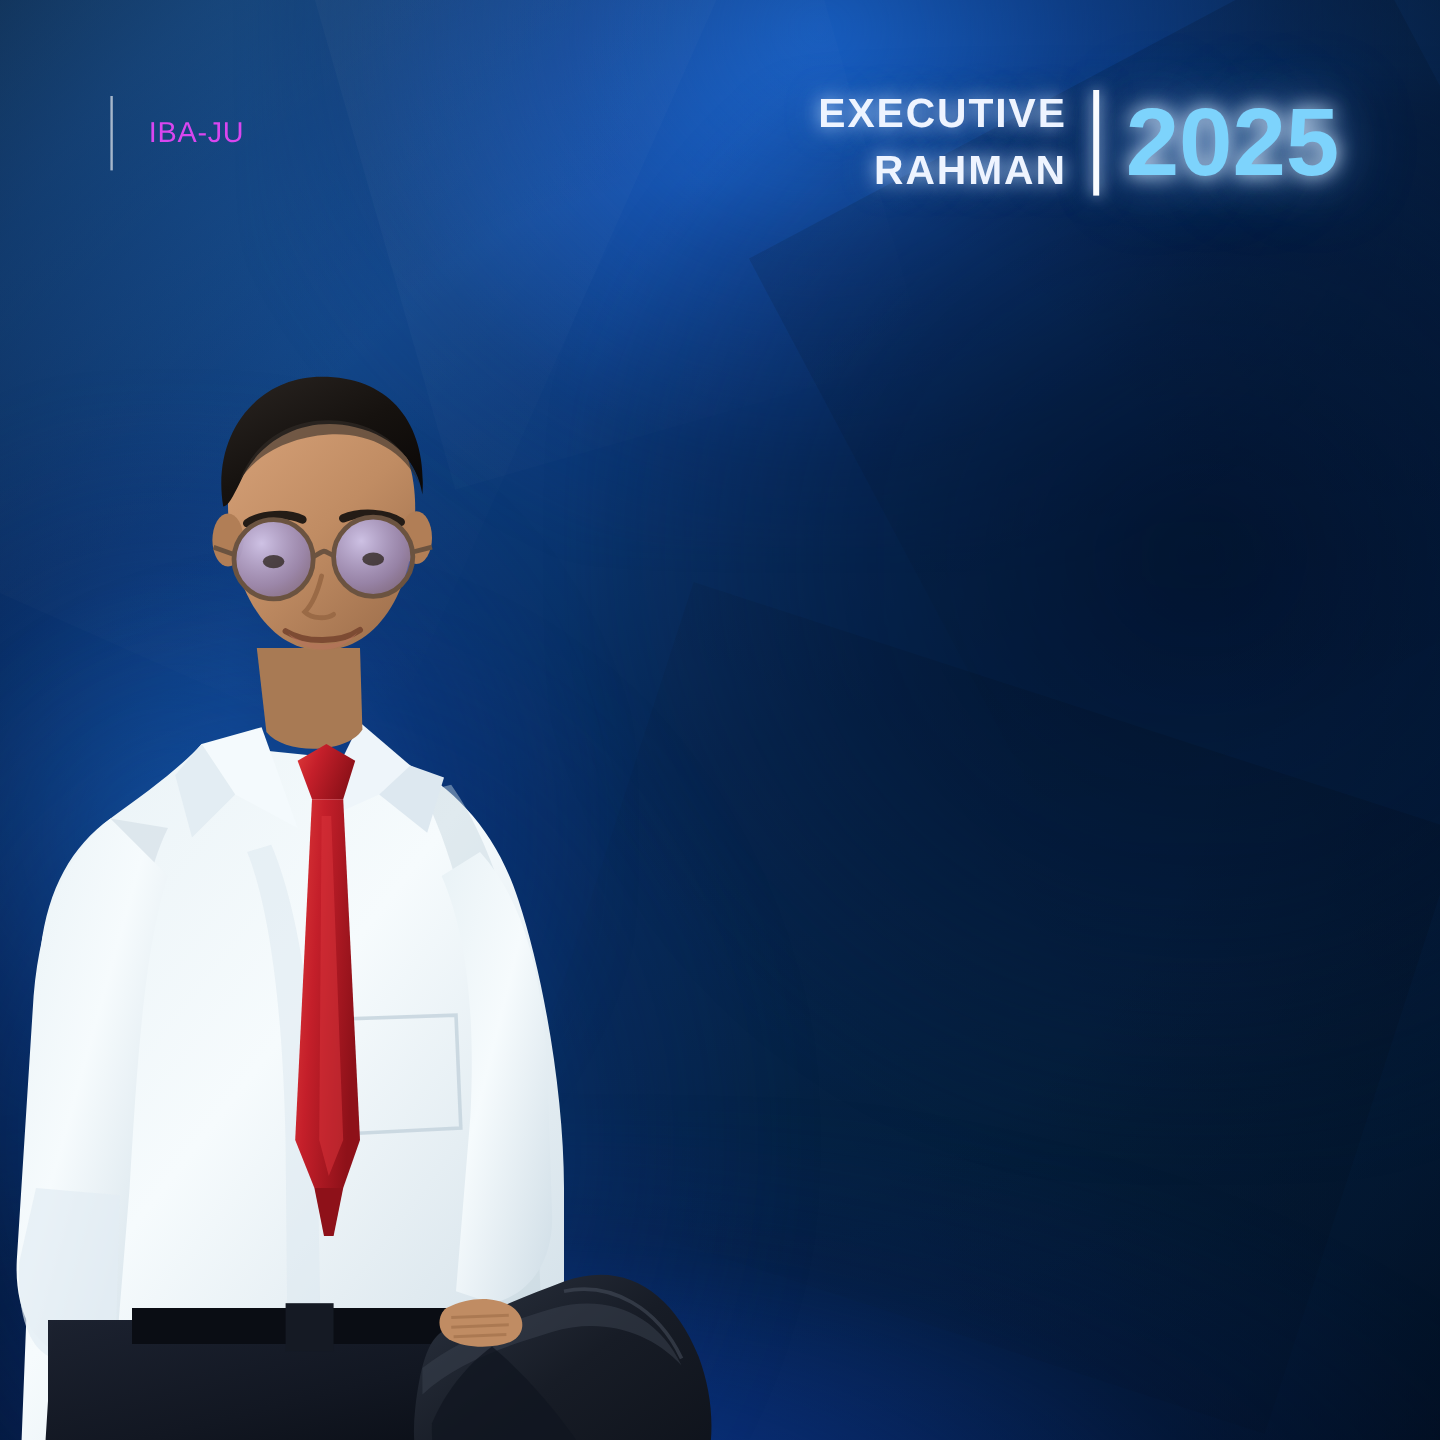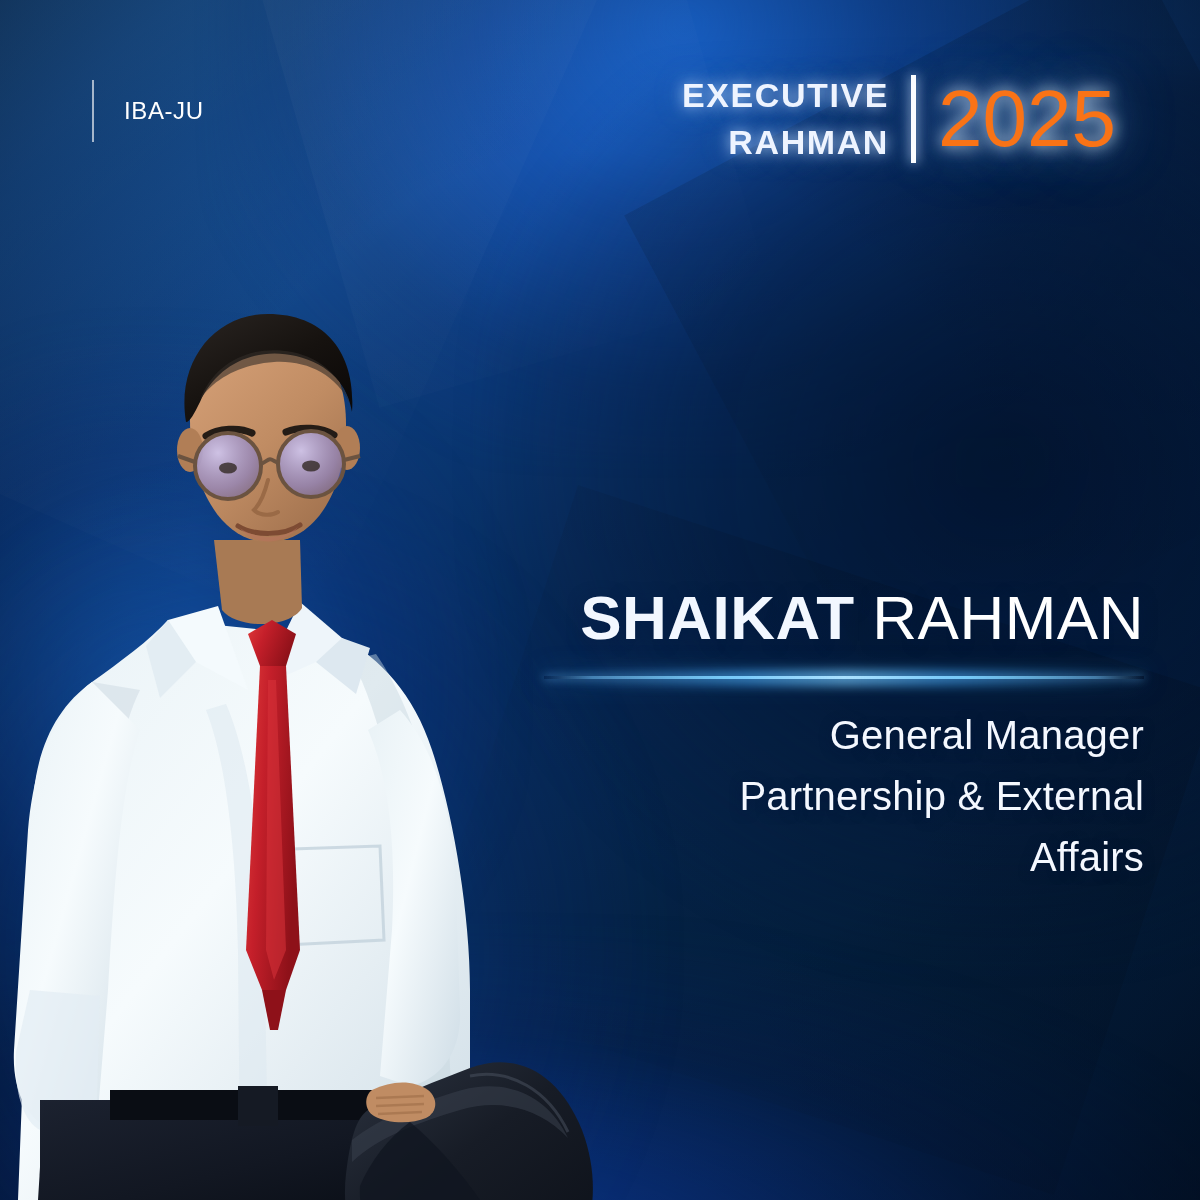--- a/index.html
+++ b/index.html
@@ -116,21 +116,21 @@
   .logo-mark svg { display: block; }
   .logo-divider {
     width: 2px;
     height: 62px;
     background: rgba(255,255,255,0.62);
     margin-left: 4px;
     margin-right: 14px;
     flex: none;
   }
   .logo-text {
-    color: #ffffff;
+    color: #d946ef;
     font-size: 24px;
     line-height: 1.42;
     letter-spacing: 0.6px;
     font-weight: 400;
     white-space: nowrap;
   }
 
   
   .panel-block {
     position: absolute;
@@ -152,23 +152,23 @@
   }
   .panel-sep {
     width: 5px;
     height: 88px;
     background: #ffffff;
     box-shadow: 0 0 12px rgba(200,225,255,0.9), 0 0 26px rgba(120,180,255,0.6);
     flex: none;
     margin-right: 22px;
   }
   .panel-year {
-    color: #f97316;
+    color: #7dd3fc;
     font-size: 80px;
-    font-weight: 400;
+    font-weight: 700;
     line-height: 0.94;
     letter-spacing: 0px;
     text-shadow: 0 0 16px rgba(215,235,255,0.95), 0 0 38px rgba(130,190,255,0.7), 0 0 70px rgba(80,150,255,0.45);
   }
 
   
   .info-block {
     position: absolute;
     right: 56px;
     top: 586px;
@@ -378,25 +378,14 @@
 
   <div class="panel-block">
     <div class="panel-words">
       <div>EXECUTIVE</div>
       <div>RAHMAN</div>
     </div>
     <div class="panel-sep"></div>
     <div class="panel-year">2025</div>
   </div>
 
-  <div class="info-block">
-    <div class="person-name">
-      <span class="first">SHAIKAT</span><span> </span><span class="last">RAHMAN</span>
-    </div>
-    <div class="name-rule"></div>
-    <div class="person-role">
-      <div>General Manager</div>
-      <div>Partnership &amp; External</div>
-      <div>Affairs</div>
-    </div>
-  </div>
 
 </div>
 
 </body></html>

